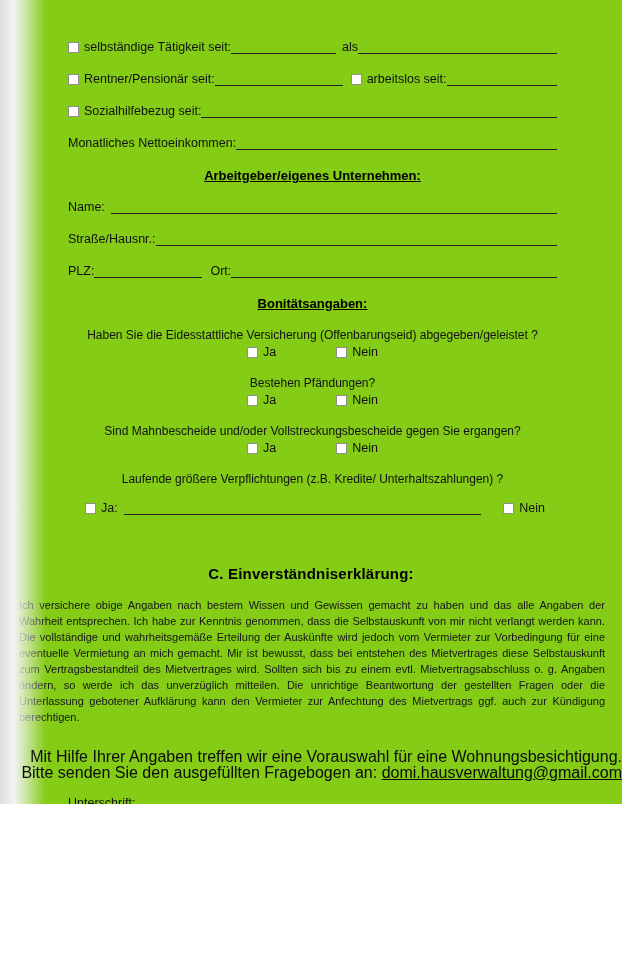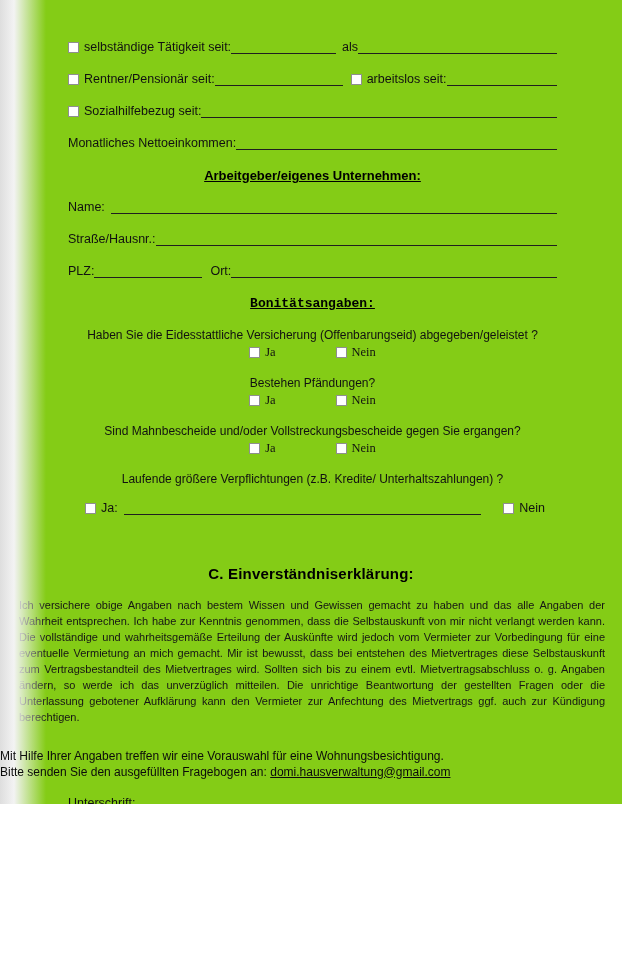--- a/index.html
+++ b/index.html
@@ -41,36 +41,36 @@
     color:#000;
   }
   .question{
     text-align:center;font-size:12px;line-height:15px;height:15px;
     margin-top:16px;margin-bottom:2px;white-space:nowrap;
   }
   .jn-row{
     display:flex;justify-content:center;align-items:baseline;
     font-size:12.5px;line-height:15px;height:15px;margin-bottom:0;
   }
-  .jn{display:flex;align-items:center;font-family:Liberation Serif, serif;}
+  .jn{display:flex;align-items:center;}
   .jn + .jn{margin-left:60px;}
   .big-heading{
     text-align:center;font-weight:bold;font-size:15px;line-height:22px;
     margin-top:47px;margin-bottom:12px;color:#000;letter-spacing:.2px;
   }
   .consent-body{
     margin:0 17px 0 19px;
     font-size:11px;line-height:16px;text-align:justify;color:#151515;
   }
   .sig-block{margin-top:71px;}
   .sig-block .frow{margin-bottom:0;}
   .sig-block .frow + .frow{margin-top:32px;}
   .footer{
     position:absolute;left:0;right:0;bottom:24px;
-    text-align:left;font-size:12px;line-height:15.5px;color:#0b0b0b;
+    text-align:right;font-size:16px;line-height:15.5px;color:#0b0b0b;
   }
   .footer a{color:#0b0b0b;text-decoration:underline;}
   .lbl{flex:0 0 auto;}
   .sp6{margin-left:6px;}
   .sp8{margin-left:8px;}
 </style>
 </head>
 <body>
 
 <div class="page">
@@ -117,21 +117,21 @@
       <span class="uline fill"></span>
     </div>
 
     <div class="frow">
       <span class="lbl">PLZ:</span>
       <span class="uline" style="width:108px;"></span>
       <span class="lbl sp8">Ort:</span>
       <span class="uline fill"></span>
     </div>
 
-    <div class="sec-heading" style="margin-top:15px;margin-bottom:0;font-family:Liberation Mono, monospace;">Bonitätsangaben:</div>
+    <div class="sec-heading" style="margin-top:15px;margin-bottom:0;">Bonitätsangaben:</div>
 
     <div class="question">Haben Sie die Eidesstattliche Versicherung (Offenbarungseid) abgegeben/geleistet ?</div>
     <div class="jn-row">
       <span class="jn">
           <span class="cb"></span>
           <span>Ja</span>
         </span>
       <span class="jn">
           <span class="cb"></span>
           <span>Nein</span>

